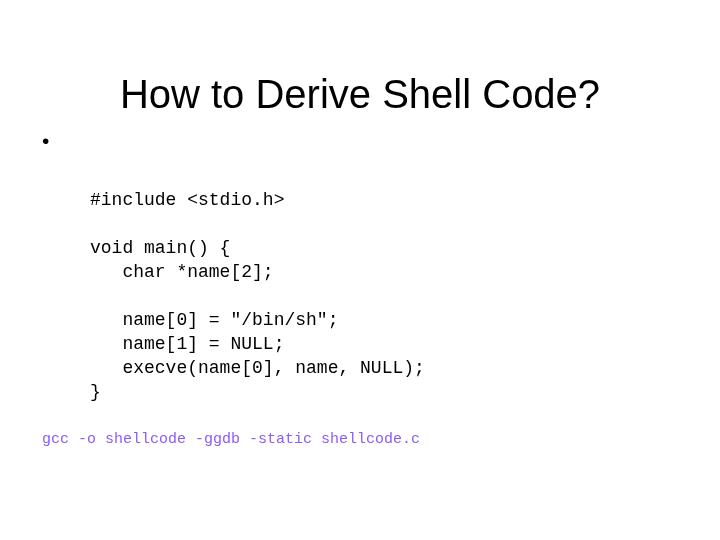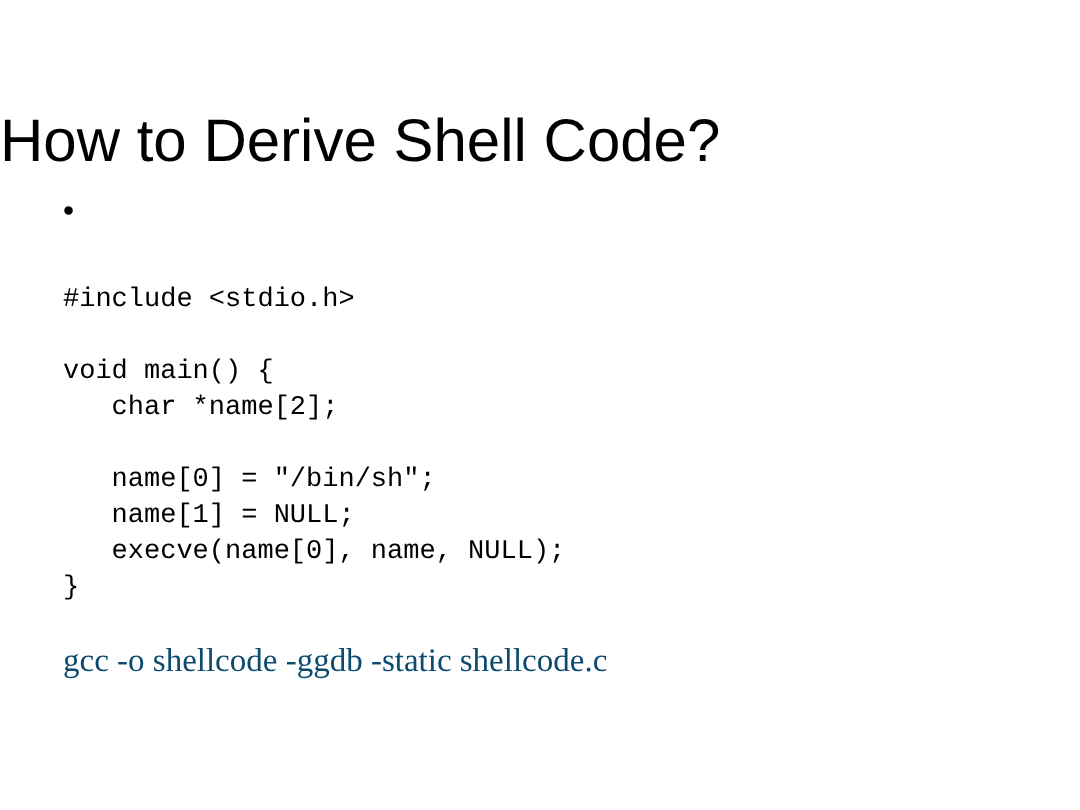--- a/index.html
+++ b/index.html
@@ -18,21 +18,21 @@
     position: relative;
     width: 720px;
     height: 540px;
     background: #ffffff;
   }
   .slide-title {
     position: absolute;
     left: 0;
     top: 44px;
     width: 720px;
-    text-align: left;
+    text-align: center;
     font-family: "Liberation Sans", sans-serif;
     font-size: 40px;
     font-weight: normal;
     line-height: 46px;
     color: #000000;
     letter-spacing: 0px;
     white-space: nowrap;
   }
   .bullet-list {
     position: absolute;
@@ -69,32 +69,33 @@
     font-size: 18px;
     line-height: 24px;
     color: #000000;
     white-space: pre;
     tab-size: 4;
   }
   .code-line {
     display: block;
     min-height: 24px;
     white-space: pre;
+    margin-left: 48px;
   }
   .code-line.blank {
     height: 24px;
   }
   .cmd-line {
     position: absolute;
     left: 42px;
     top: 428px;
-    font-family: Liberation Serif, serif;
-    font-size: 22px;
+    font-family: Liberation Mono, monospace;
+    font-size: 15px;
     line-height: 24px;
-    color: #0c4a6e;
+    color: #8b5cf6;
     white-space: pre;
   }
 </style>
 </head>
 <body>
 
 <div class="slide">
 
   <h1 class="slide-title">How to Derive Shell Code?</h1>
 

